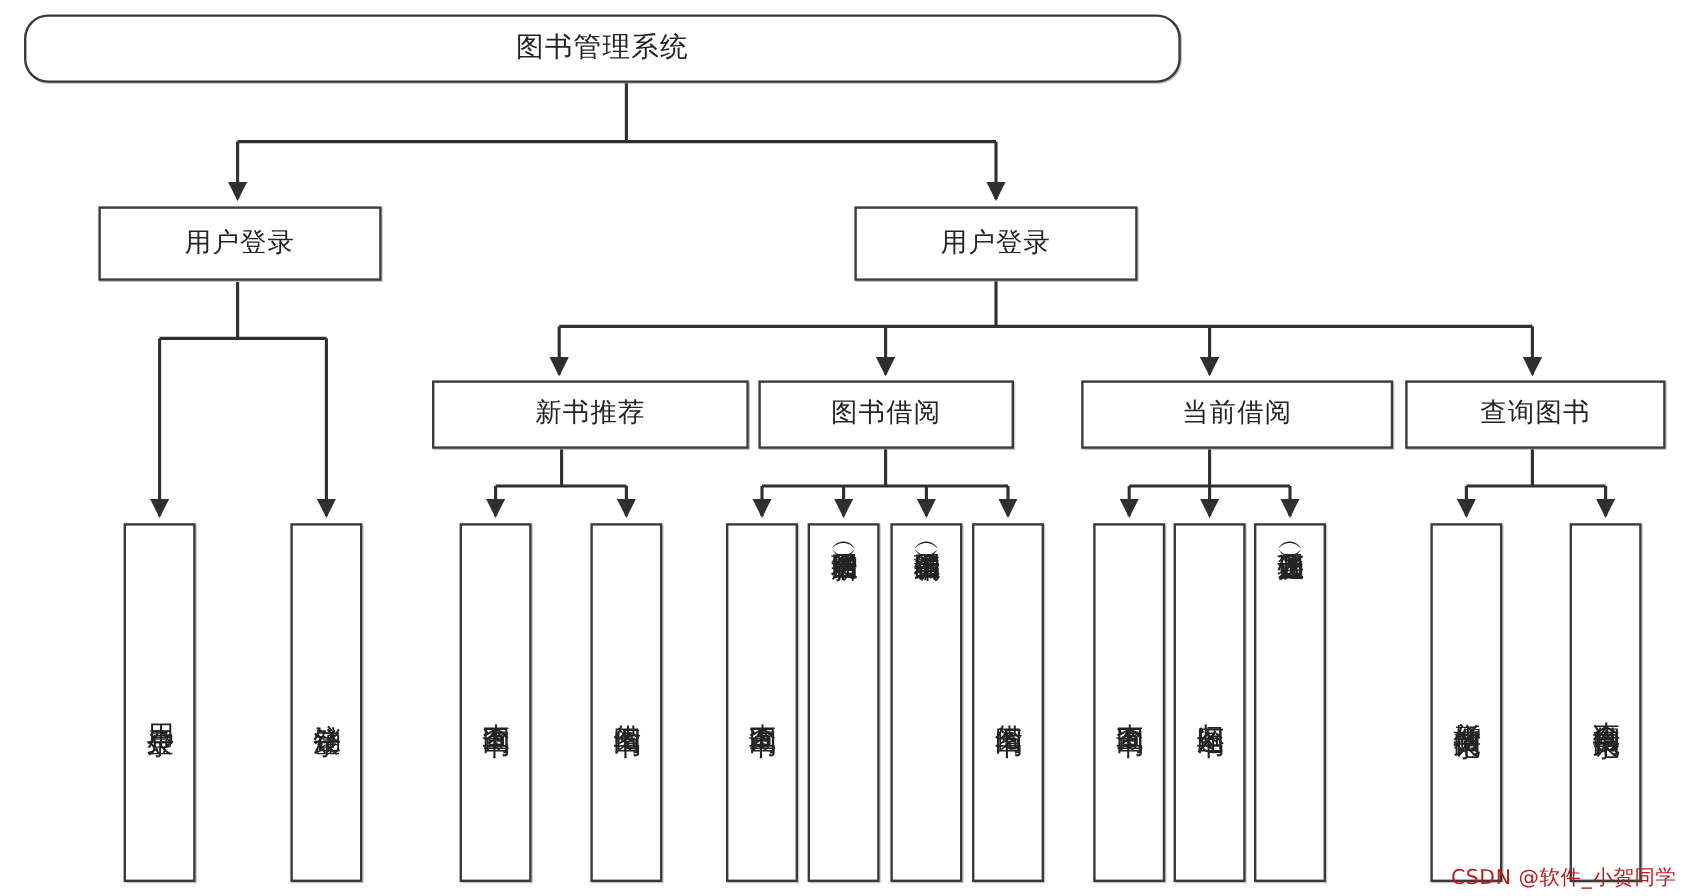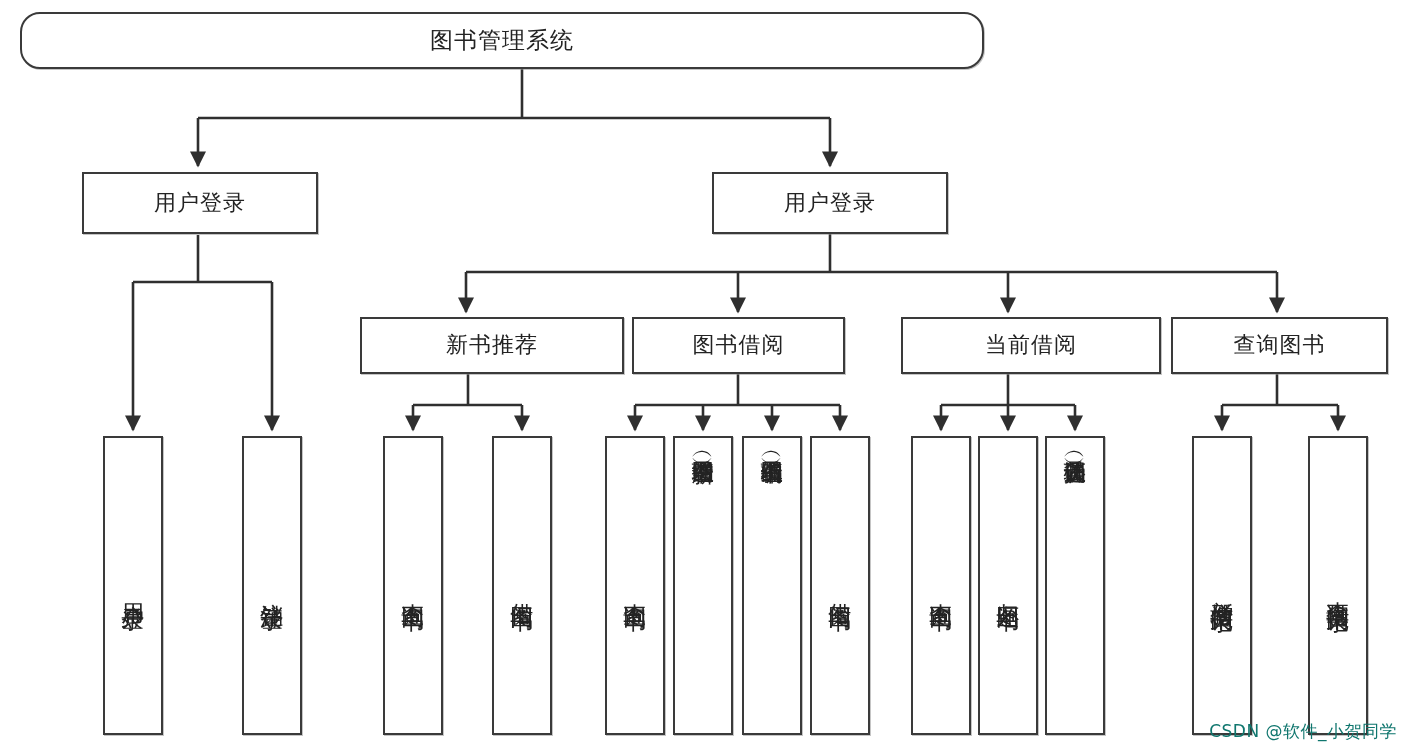--- a/index.html
+++ b/index.html
@@ -69,21 +69,21 @@
     letter-spacing: 0px;
   }
   .node.vertical.centered {
     align-items: center;
   }
   #watermark {
     position: absolute;
     right: 8px;
     bottom: 4px;
     font-size: 17px;
-    color: #0f766e;
+    color: #b91c1c;
     letter-spacing: 0.5px;
     white-space: nowrap;
     font-family: "DejaVu Sans", "Liberation Sans", sans-serif;
   }
 </style>
 </head>
 <body>
 
 <div id="diagram-root">
 

